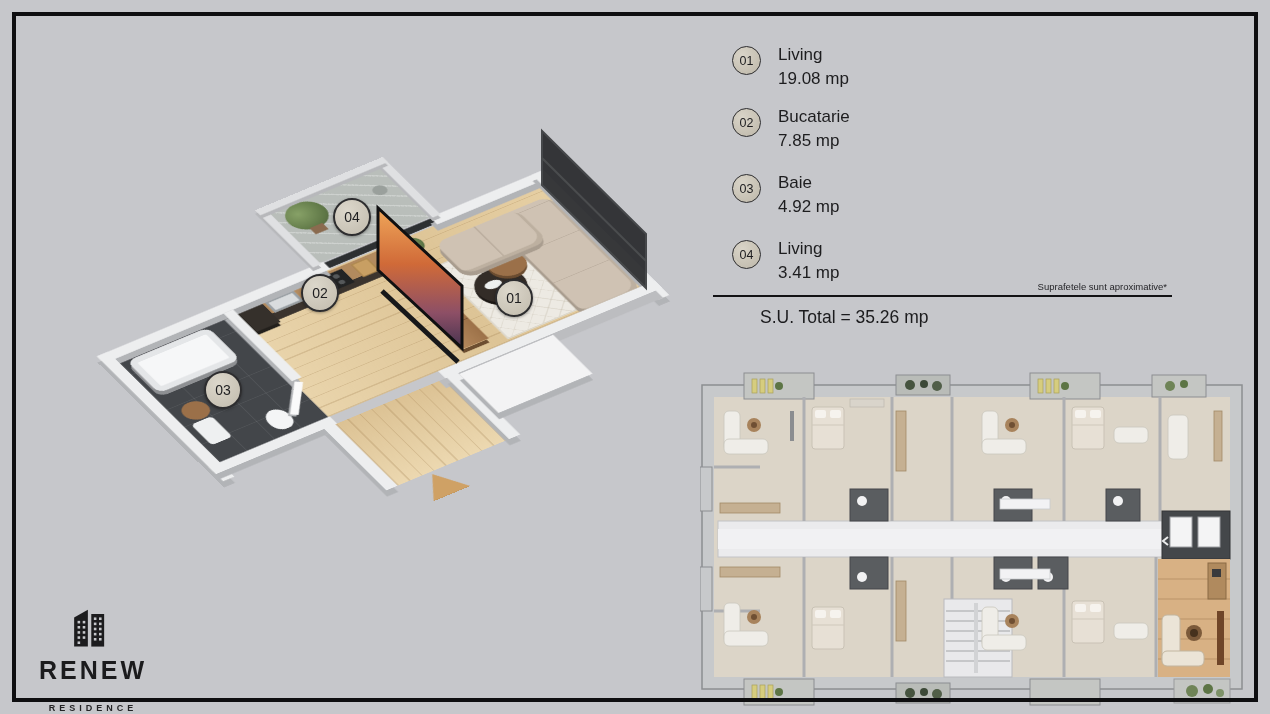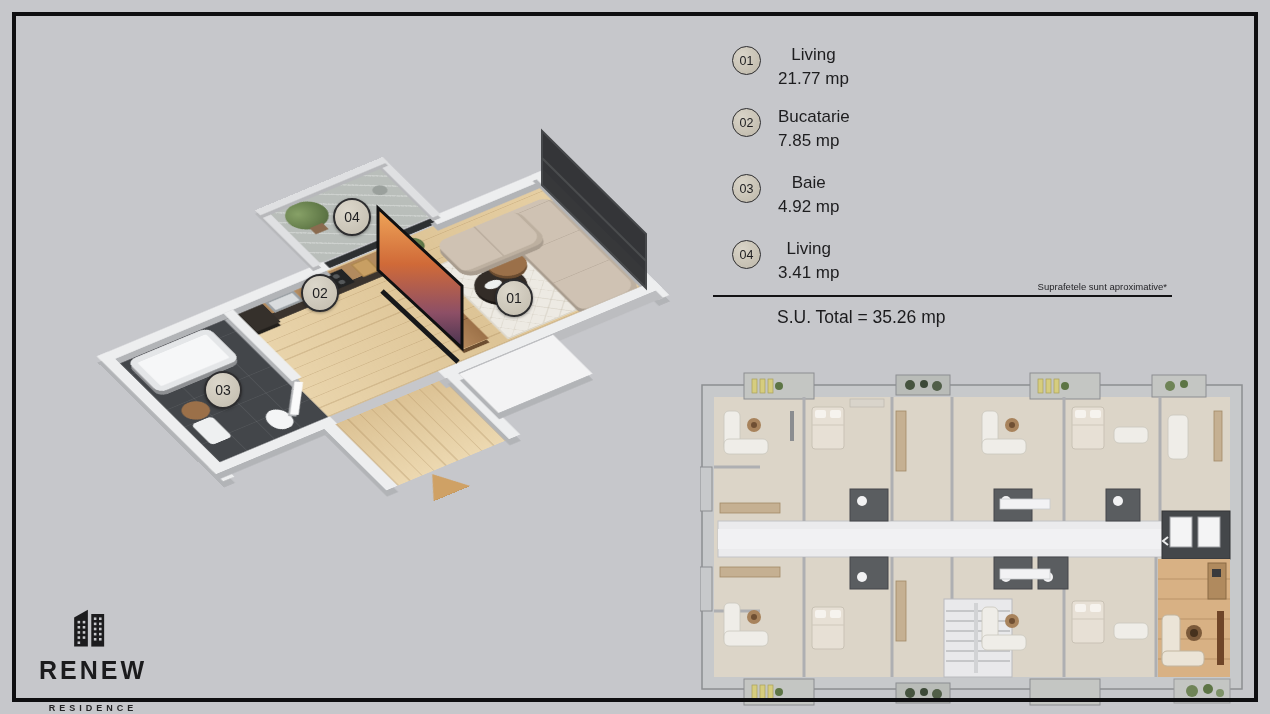--- a/index.html
+++ b/index.html
@@ -90,25 +90,25 @@
   .marker{position:absolute;width:34px;height:34px;margin:-17px 0 0 -17px;border-radius:50%;
       background:radial-gradient(circle at 35% 30%,#dcd7cb,#c1bbad);border:2px solid #2d2d2f;
       color:#1e1e20;font-size:14px;display:flex;align-items:center;justify-content:center;
       box-shadow:0 1px 3px rgba(0,0,0,.35);z-index:4;}
 
   
   .legend-item{position:absolute;left:732px;display:flex;gap:17px;align-items:flex-start;}
   .badge{width:27px;height:27px;border-radius:50%;flex:0 0 27px;
       background:radial-gradient(circle at 35% 30%,#d9d4c8,#bdb7a9);border:1.5px solid #2d2d2f;
       font-size:12.5px;color:#1e1e20;display:flex;align-items:center;justify-content:center;}
-  .li-name{font-size:17px;color:#1d1d1f;line-height:1.05;text-align:center;}
+  .li-name{font-size:17px;color:#1d1d1f;line-height:1.05;}
   .li-area{font-size:17px;color:#1d1d1f;margin-top:6px;line-height:1.05;}
   .note{position:absolute;right:103px;top:281px;font-size:9.5px;color:#26262a;}
   .divider{position:absolute;left:713px;top:295px;width:459px;height:2px;background:#121214;}
-  .total{position:absolute;left:777px;top:307px;font-size:17.5px;color:#1b1b1d;}
+  .total{position:absolute;left:760px;top:307px;font-size:17.5px;color:#1b1b1d;}
 
   
   .plan2d{position:absolute;left:700px;top:371px;z-index:3;}
 
   
   .logo{position:absolute;left:38px;top:602px;width:110px;text-align:center;z-index:4;}
   .logo-name{font-size:25px;font-weight:700;letter-spacing:3px;color:#1b1b1d;margin-top:2px;}
   .logo-sub{font-size:9px;font-weight:700;letter-spacing:4px;color:#232325;margin-top:18px;}
 </style>
 </head>
@@ -200,21 +200,21 @@
         <span>04</span>
       </div>
   </div>
 
   <div class="legend-item" style="top:46px">
     <div class="badge">
         <span>01</span>
       </div>
     <div>
         <div class="li-name">Living</div>
-         <div class="li-area">21.77 mp</div>
+         <div class="li-area">19.08 mp</div>
       </div>
   </div>
   <div class="legend-item" style="top:108px">
     <div class="badge">
         <span>02</span>
       </div>
     <div>
         <div class="li-name">Bucatarie</div>
          <div class="li-area">7.85 mp</div>
       </div>

